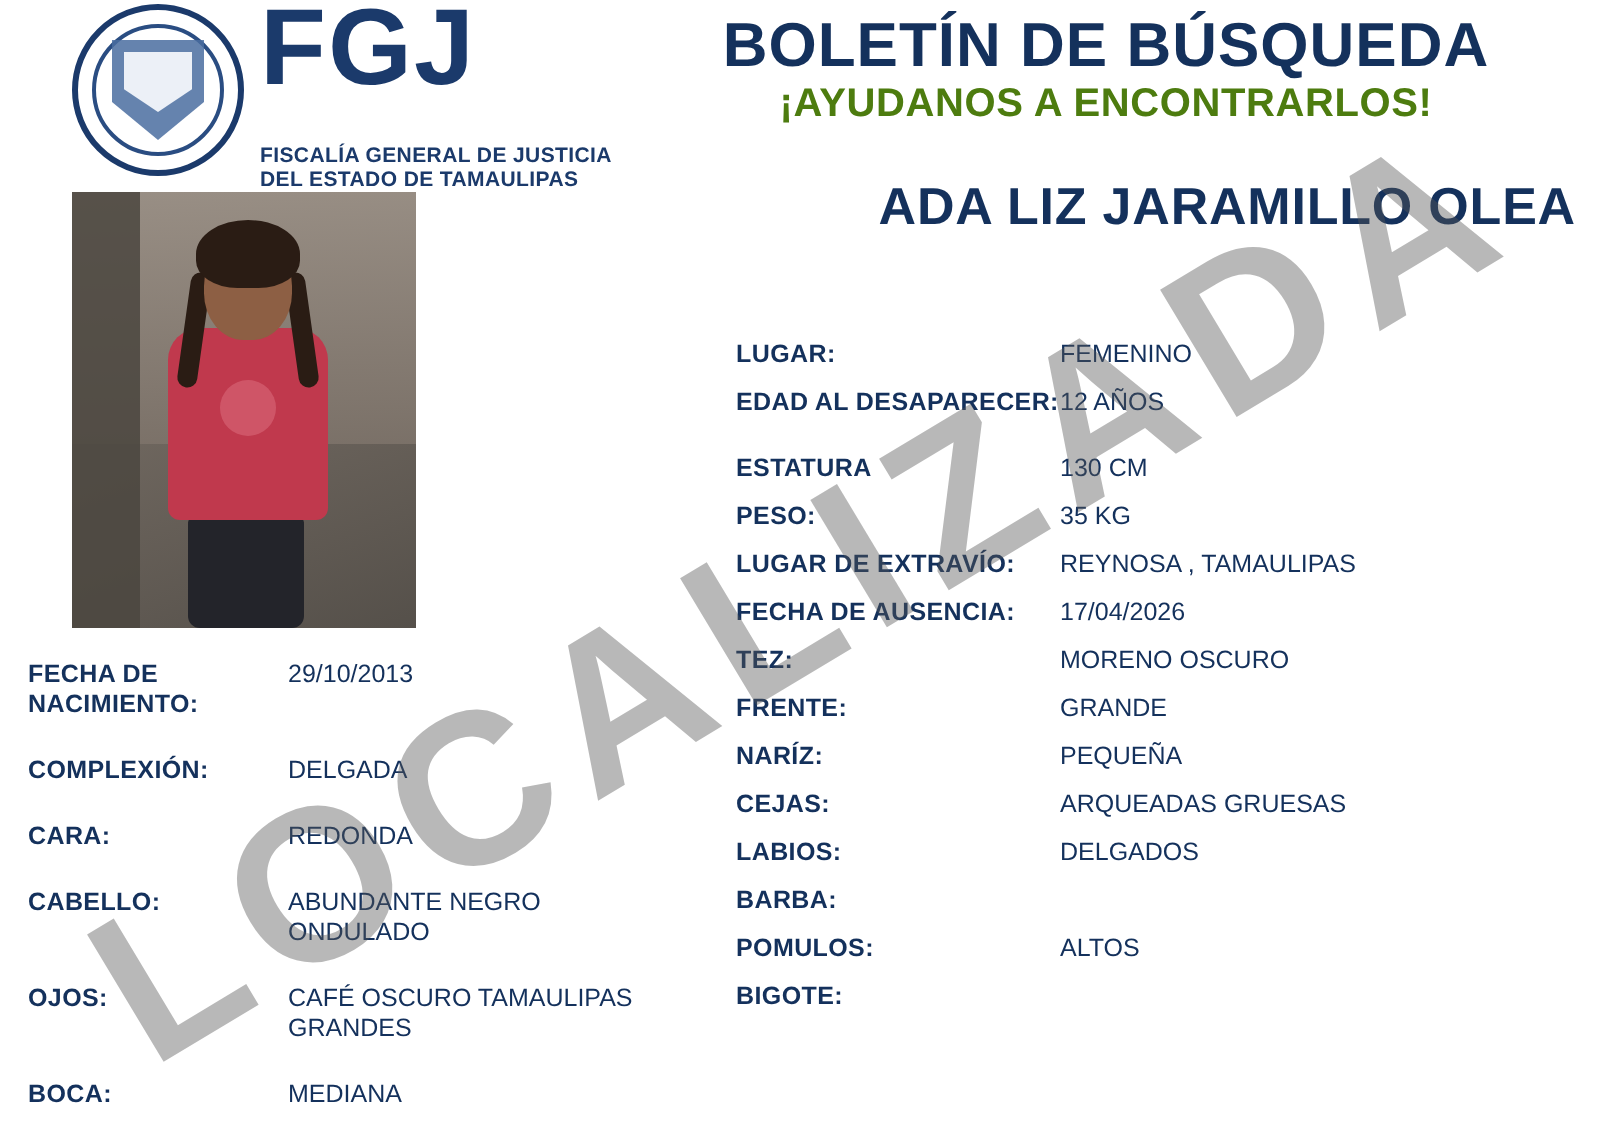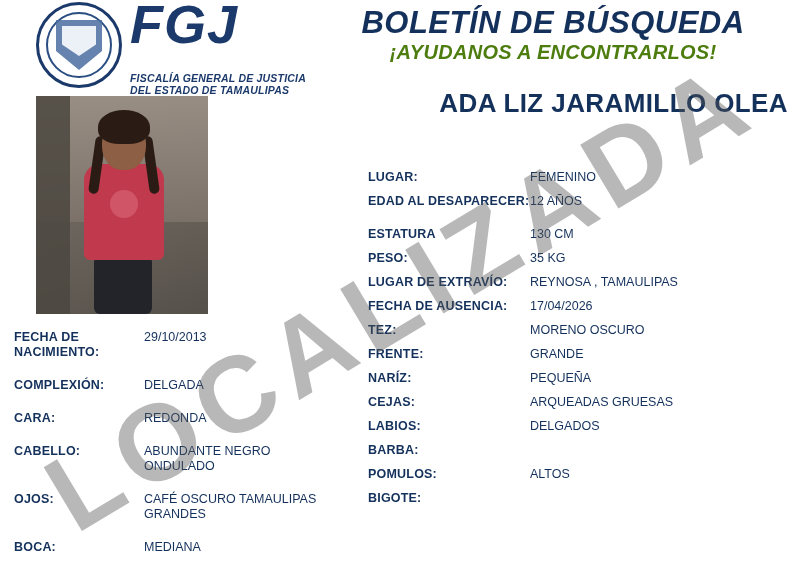--- a/index.html
+++ b/index.html
@@ -20,21 +20,20 @@
     height: 570px;
     overflow: hidden;
   }
 
   
   .header {
     position: absolute;
     top: 0; left: 0;
     width: 800px;
     height: 92px;
-    font-style: italic;
   }
   .logo-block {
     position: absolute;
     left: 18px;
     top: 0px;
     width: 290px;
     height: 92px;
   }
   .logo-seal {
     position: absolute;

